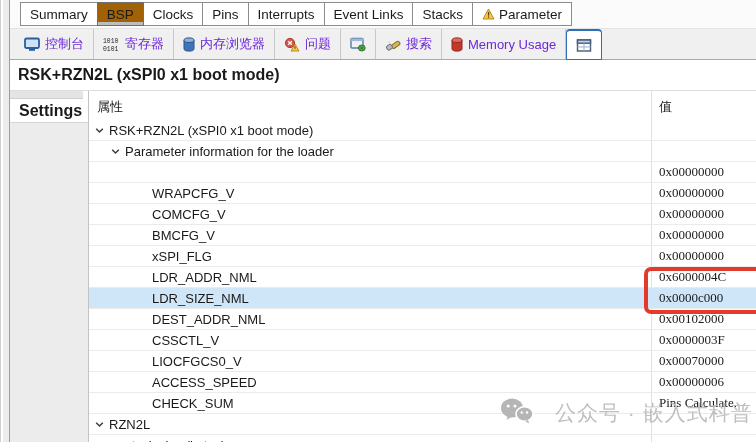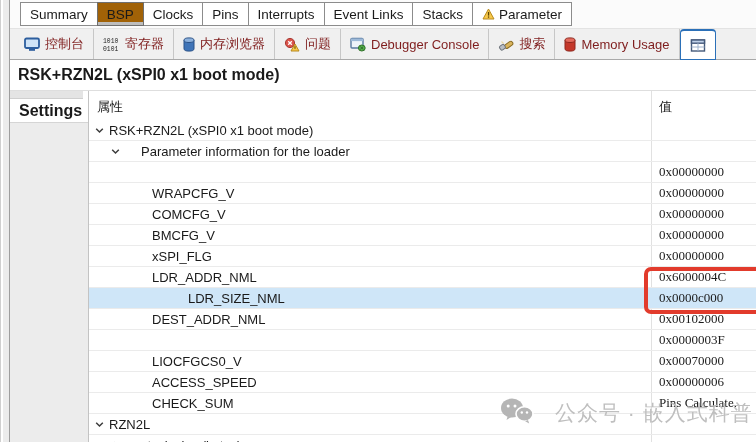--- a/index.html
+++ b/index.html
@@ -16,21 +16,21 @@
   .etab{height:22px;display:flex;align-items:center;padding:0 9px;font-size:13.5px;
         background:#ffffff;border:1px solid #8c8c8c;margin-left:-1px;white-space:nowrap;}
   .etab:first-child{margin-left:9px;align-items:center;}
   .etab.active{background:#a16207;box-shadow:inset 0 -3px 0 #bdbdbd;border-color:#6f6f6f;z-index:1;}
   .etab .warn{margin-right:4px;display:flex;}
 
   
   .view-tab-bar{flex:0 0 30px;display:flex;align-items:stretch;background:#f0f0f0;
                 border-bottom:1px solid #a9a9a9;padding-left:5px;}
   .vtab{display:flex;align-items:center;gap:5px;padding:0 9px;font-size:13px;
-        border-right:1px solid #c7c7c7;white-space:nowrap;color:#7f1d1d;}
+        border-right:1px solid #c7c7c7;white-space:nowrap;color:#6d28d9;}
   .vtab.active{background:#fff;border:1px solid var(--tabblue);border-top-width:2px;
                border-radius:4px 4px 0 0;margin-bottom:-1px;z-index:2;}
   .vtab .vicon{display:flex;align-items:center;}
 
   
   .title-bar{flex:0 0 30px;display:flex;align-items:center;padding-left:8px;
              font-weight:bold;font-size:16px;background:#fff;border-bottom:1px solid #dedede;}
 
   
   .content{flex:1;display:flex;min-height:0;}
@@ -42,23 +42,23 @@
   .sidebar-body{flex:1;background:#ececec;border-top:1px solid #d5d5d5;}
 
   .table{flex:1;position:relative;background:#fff;min-width:0;overflow:hidden;}
   .col-divider{position:absolute;left:562px;top:0;bottom:0;width:1px;background:#e1e1e1;}
   .thead{height:29px;position:relative;font-size:13px;}
   .th-prop{position:absolute;left:8px;top:7px;}
   .th-val{position:absolute;left:570px;top:7px;}
   .trows{position:absolute;top:29px;left:0;right:0;}
   .trow{height:20px;position:relative;display:flex;align-items:center;
         border-bottom:1px solid #ebebeb;}
-  .trow.selected{background:var(--selblue);padding-left:36px;}
+  .trow.selected{background:var(--selblue);}
   .cell-prop{display:flex;align-items:center;font-size:13px;min-width:0;white-space:nowrap;}
-  .lvl0{padding-left:5px;} .lvl1{padding-left:21px;gap:16px;} .lvl2{padding-left:48px;}
+  .lvl0{padding-left:5px;} .lvl1{padding-left:21px;} .lvl2{padding-left:48px;}
   .chev{width:15px;display:flex;align-items:center;flex:0 0 15px;}
   .cell-value{position:absolute;left:570px;top:0;height:100%;display:flex;
               align-items:center;font-size:13px;white-space:nowrap;font-family:Liberation Serif, serif;}
 
   .red-box{position:absolute;left:555px;top:176px;width:112px;height:39px;
            border:4px solid var(--annred);border-radius:7px;z-index:6;pointer-events:none;}
 
   .watermark{position:absolute;left:500px;top:397px;display:flex;align-items:center;gap:21px;
              z-index:9;color:#bfbfbf;font-size:21px;letter-spacing:1px;pointer-events:none;}
 </style>
@@ -144,21 +144,20 @@
         </div>
         <div class="vtab">
           <span class="vicon">
             <svg width="16" height="15" viewBox="0 0 16 15">
               <rect x="1" y="1.5" width="12" height="9.5" rx="1" fill="#eef3fa" stroke="#5a7aa0" stroke-width="1.4"></rect>
               <rect x="1" y="1.5" width="12" height="2.6" fill="#9db9d8"></rect>
               <ellipse cx="11.8" cy="11" rx="3.4" ry="3" fill="#54b04a" stroke="#33722d"></ellipse>
               <path d="M10.3 9.6 l3 2.8 M13.3 9.6 l-3 2.8" stroke="#2c5e27" stroke-width="0.8"></path>
             </svg>
           </span>
-          <span>Debugger Console</span>
         </div>
         <div class="vtab">
           <span class="vicon">
             <svg width="16" height="15" viewBox="0 0 16 15">
               <rect x="6.2" y="6.2" width="9" height="4.2" rx="2" fill="#d9b45c" stroke="#8a6c24" transform="rotate(-35 10 8)"></rect>
               <rect x="1.5" y="8.2" width="5.4" height="4.6" rx="1.4" fill="#b9bec4" stroke="#6d737a" transform="rotate(-35 4 10)"></rect>
               <path d="M3.5 4.5 l2.2 2.2" stroke="#e7d9a8" stroke-width="1.2"></path>
             </svg>
           </span>
           <span>搜索</span>
@@ -266,20 +265,24 @@
               <div class="cell-value">0x0000c000</div>
             </div>
             <div class="trow">
               <div class="cell-prop lvl2">
                 <span class="chev"></span>
                 <span>DEST_ADDR_NML</span>
               </div>
               <div class="cell-value">0x00102000</div>
             </div>
             <div class="trow">
+              <div class="cell-prop lvl2">
+                <span class="chev"></span>
+                <span>CSSCTL_V</span>
+              </div>
               <div class="cell-value">0x0000003F</div>
             </div>
             <div class="trow">
               <div class="cell-prop lvl2">
                 <span class="chev"></span>
                 <span>LIOCFGCS0_V</span>
               </div>
               <div class="cell-value">0x00070000</div>
             </div>
             <div class="trow">

